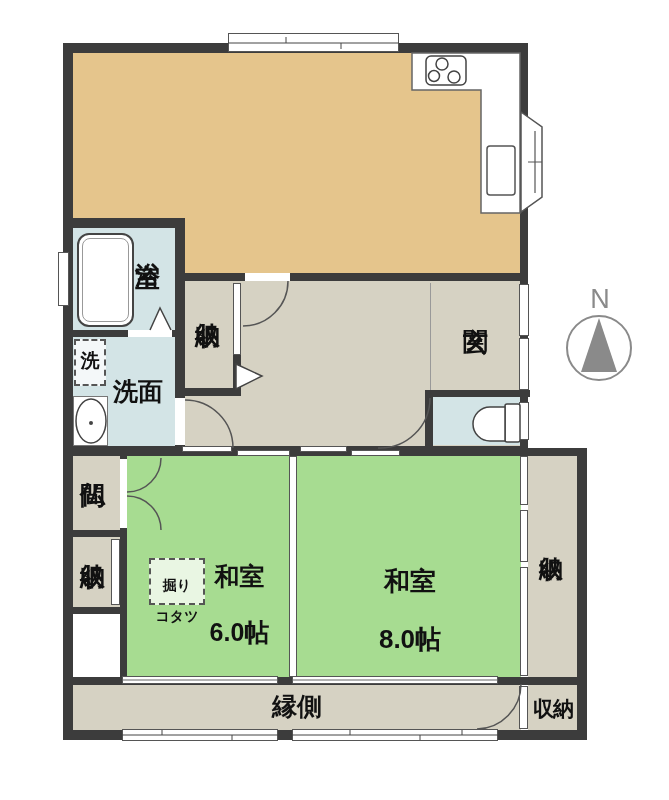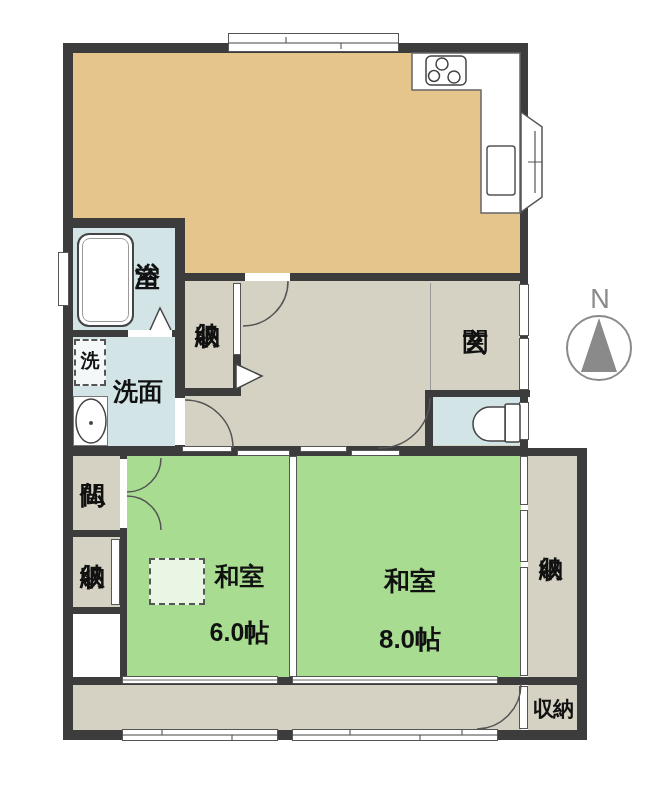--- a/index.html
+++ b/index.html
@@ -155,21 +155,26 @@
   <div class="lbl" style="left:76px;top:350px;width:28px;font-size:19px;">洗</div>
   <div class="lbl" style="left:106px;top:377px;width:64px;font-size:25px;">洗面</div>
   <div class="lbl vtext" style="left:194px;top:302px;font-size:25px;">収納</div>
   <div class="lbl vtext" style="left:462px;top:308px;font-size:25px;">玄関</div>
   <div class="lbl vtext" style="left:79px;top:462px;font-size:25px;">仏間</div>
   <div class="lbl vtext" style="left:79px;top:543px;font-size:25px;">収納</div>
   <div class="lbl" style="left:177px;top:534px;width:125px;font-size:25px;">
     <span>和室</span><br>
     <span>6.0帖</span>
   </div>
+  <div class="lbl" style="left:149px;top:562px;width:56px;font-size:14px;z-index:61;">
+    <span>掘り</span><br>
+    <span>コタツ</span>
+  </div>
   <div class="lbl" style="left:345px;top:538px;width:130px;font-size:26px;">
     <span>和室</span><br>
     <span>8.0帖</span>
   </div>
   <div class="lbl vtext" style="left:537px;top:537px;font-size:24px;">収納</div>
+  <div class="lbl" style="left:237px;top:692px;width:120px;font-size:25px;">縁側</div>
   <div class="lbl" style="left:528px;top:697px;width:50px;font-size:21px;letter-spacing:-1px;">収納</div>
   <div class="lbl" style="left:585px;top:284px;width:30px;font-size:27px;font-weight:400;color:#8a8a8a;">N</div>
 
 </div>
 
 </body></html>

